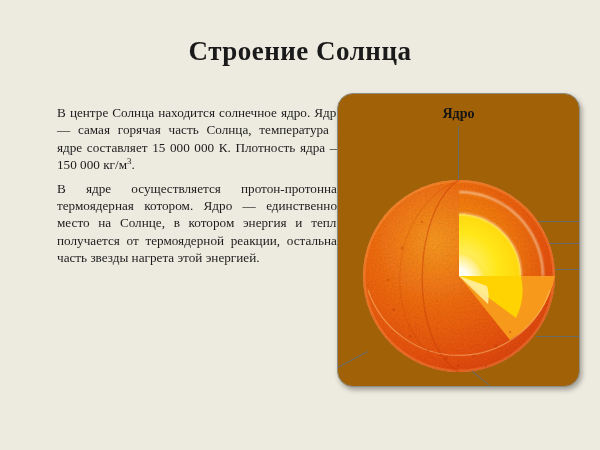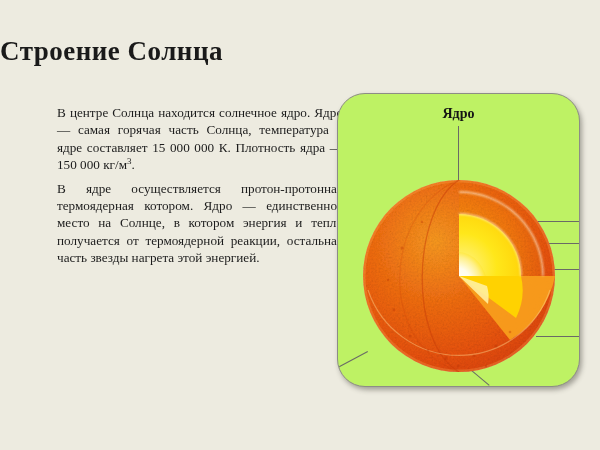--- a/index.html
+++ b/index.html
@@ -14,21 +14,21 @@
     overflow: hidden;
     position: relative;
   }
 
   
   #slide-title {
     position: absolute;
     left: 0;
     top: 36px;
     width: 600px;
-    text-align: left;
+    text-align: center;
     font-size: 27px;
     font-weight: bold;
     letter-spacing: 0.5px;
     color: #1a1a1a;
     font-family: "Liberation Serif", "DejaVu Serif", serif;
   }
 
   
   #text-column {
     position: absolute;
@@ -48,22 +48,22 @@
   .body-paragraph:last-child { margin-bottom: 0; }
   .sup { font-size: 0.68em; vertical-align: super; line-height: 0; }
 
   
   #diagram-panel {
     position: absolute;
     left: 337px;
     top: 93px;
     width: 241px;
     height: 292px;
-    background: #bef264;
-    border-radius: 28px;
+    background: #a16207;
+    border-radius: 16px;
     border: 1px solid #8d8d86;
     box-shadow: 2px 3px 5px rgba(60,58,50,0.42);
     overflow: hidden;
   }
 
   #diagram-stage {
     position: absolute;
     inset: 0;
   }
 

